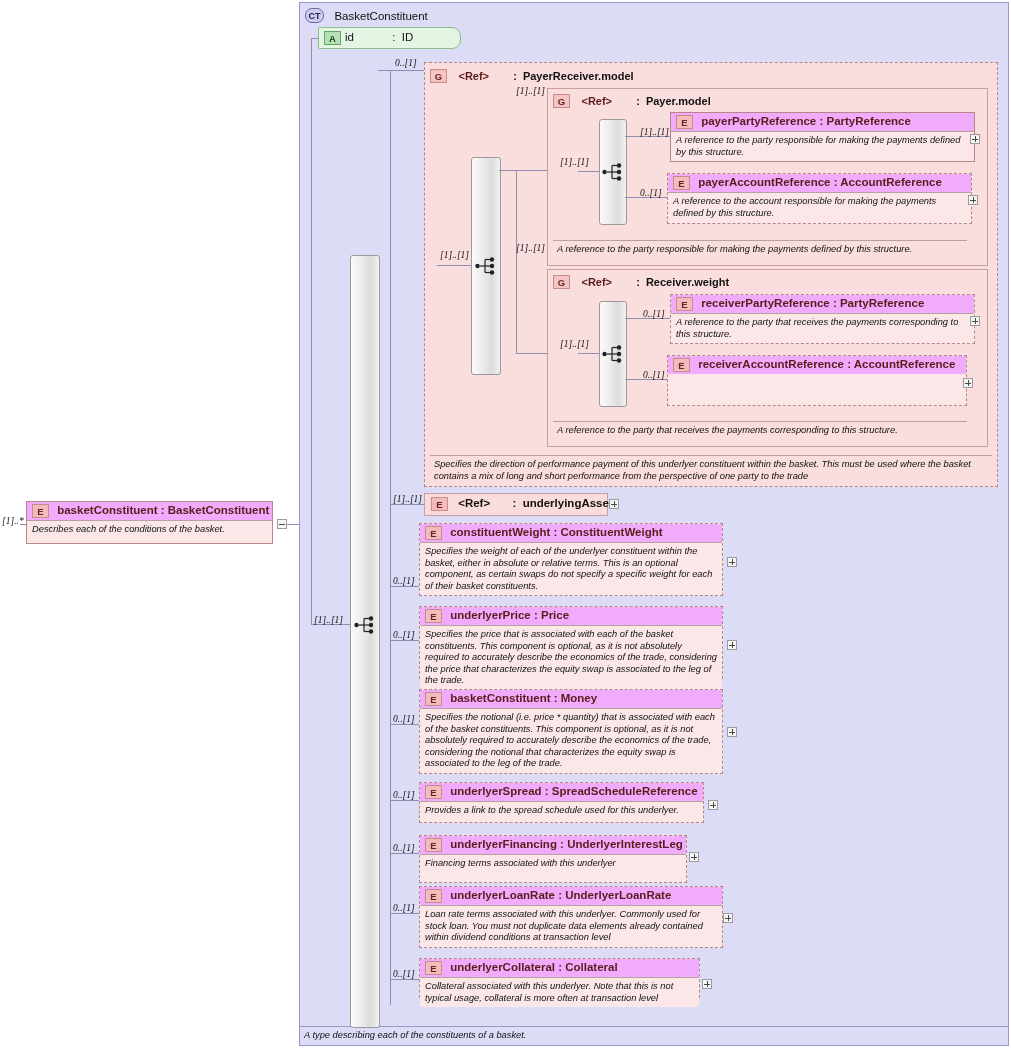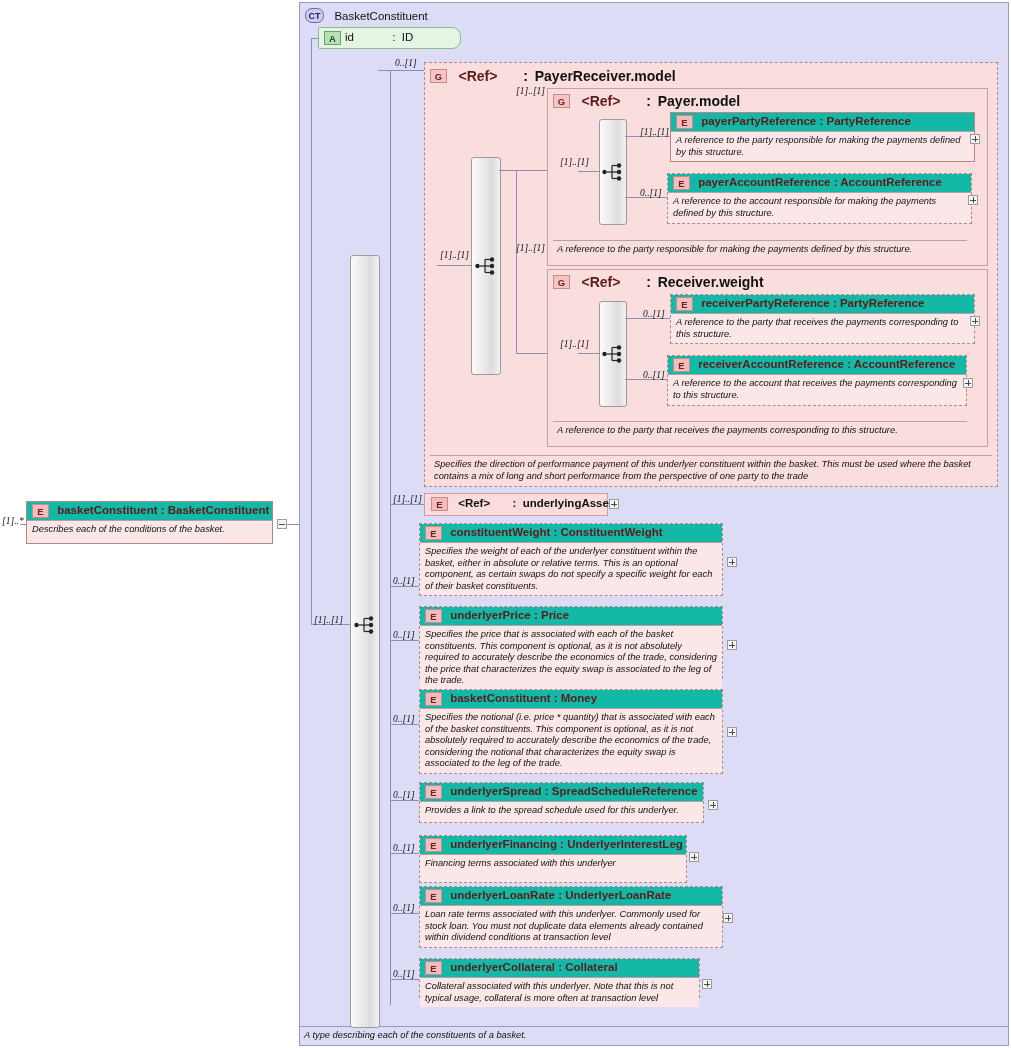--- a/index.html
+++ b/index.html
@@ -25,32 +25,32 @@
   .badge-e{border:1px solid #c98a8a;background:#f3bcbc;color:#6e2222;}
   .badge-a{border:1px solid #63a863;background:#b8e0b8;color:#1d4d1d;}
 
   
   .grp{
     background:#fadddd;border:1px dashed #b58888;
   }
   .grp-solid{
     background:#fadddd;border:1px solid #c9a0a0;
   }
-  .grp-title{font-size:14px;color:#111;white-space:nowrap;}
+  .grp-title{font-size:11px;color:#111;white-space:nowrap;}
   .grp-title .nm{font-weight:bold;color:#5d1a1a;}
   .grp-title .tp{font-weight:bold;color:#111;}
 
   
   .elem{
     background:#fbe7e7;
   }
   .elem.dashed{border:1px dashed #b58888;}
   .elem.solid{border:1px solid #b58888;}
   .elem-head{
-    background:#14b8a6;padding:3px 5px 3px 5px;white-space:nowrap;
+    background:#f0abfc;padding:3px 5px 3px 5px;white-space:nowrap;
     font-size:11.5px;font-weight:bold;color:#111;
   }
   .elem-head .nm{color:#5d1a1a;}
   .elem-doc{
     border-top:1px solid #b9a0a0;background:#fbe7e7;
     font-style:italic;font-size:9.3px;line-height:11.6px;color:#111;
     padding:3px 5px 3px 5px;
   }
 
   
@@ -281,21 +281,20 @@
   <div class="elem-doc">A reference to the party that receives the payments corresponding to this structure.</div>
 </div>
 <div class="exp plus" style="left:970px;top:316px;"></div>
 
 <span class="card" style="left:643px;top:370px;">0..[1]</span>
 <div class="abs elem dashed" style="left:667px;top:355px;width:300px;height:51px;">
   <div class="elem-head" style="padding:2px 5px;">
     <span class="badge badge-e">E</span>
     <span class="nm" style="margin-left:5px;">receiverAccountReference : AccountReference</span>
   </div>
-  <div class="elem-doc">A reference to the account that receives the payments corresponding to this structure.</div>
 </div>
 <div class="exp plus" style="left:963px;top:378px;"></div>
 
 <div class="abs doc-foot" style="left:553px;top:421px;width:414px;height:17px;">
   <span>A reference to the party that receives the payments corresponding to this structure.</span>
 </div>
 
 <span class="card" style="left:314px;top:615px;">[1]..[1]</span>
 <div class="seq" style="left:350px;top:255px;width:28px;height:771px;">
   <svg class="seqicon" width="22" height="18" viewBox="0 0 22 18" style="left:3px;top:360px;">

